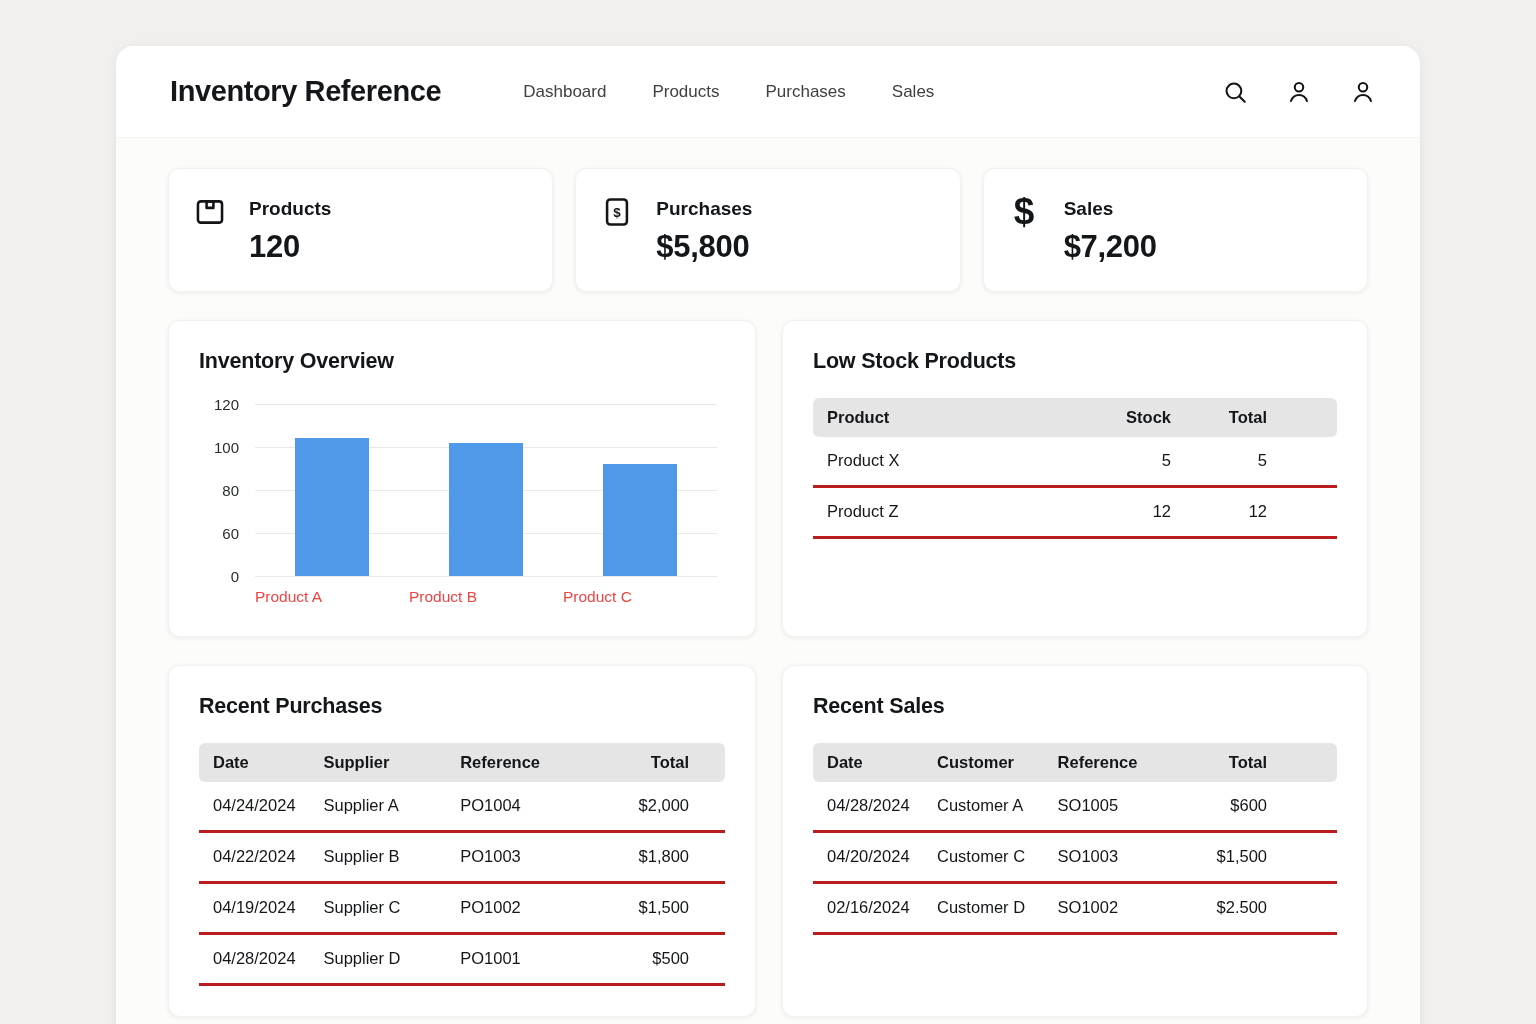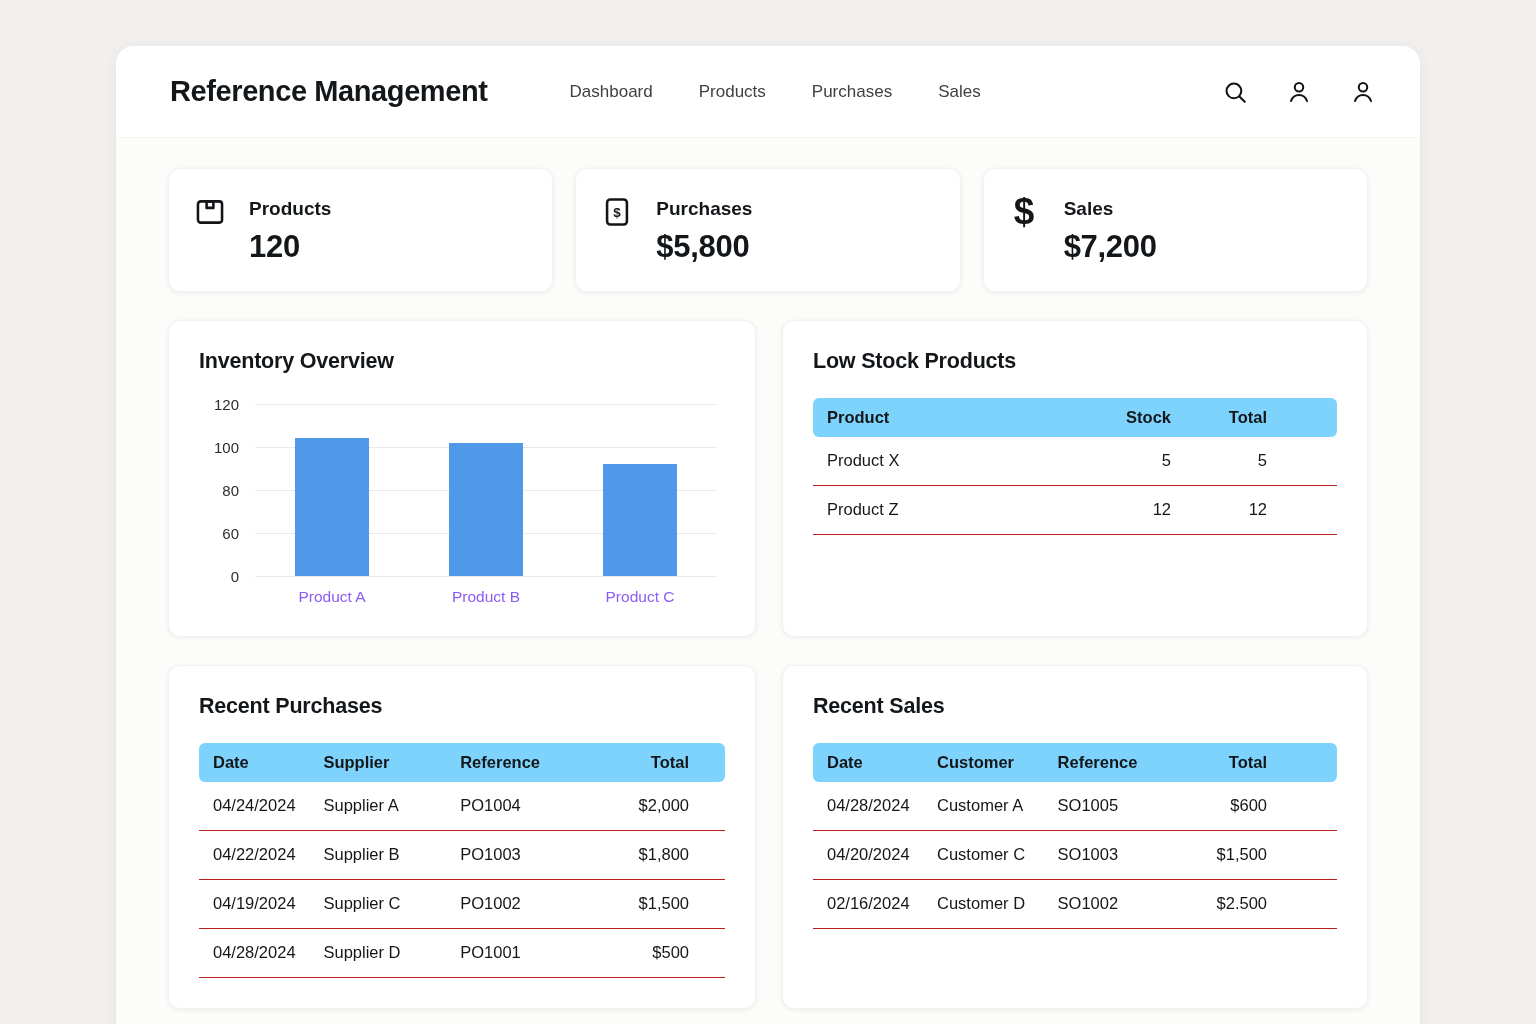--- a/index.html
+++ b/index.html
@@ -38,44 +38,44 @@
   
   .chart { margin-top:30px; }
   .chart-grid { position:relative; height:172px; margin-left:56px; margin-right:8px; }
   .gridline { position:absolute; left:0; right:0; height:1px; background:#e9e9e6; }
   .ytick { position:absolute; right:100%; margin-right:16px; transform:translateY(-50%);
     width:40px; text-align:right; font-size:15px; color:#2a2d30; }
   .bars { position:absolute; left:0; right:0; top:0; bottom:0; display:flex; }
   .bar-slot { flex:1; display:flex; justify-content:center; align-items:flex-end; }
   .bar { width:74px; }
   .xlabels { display:flex; margin-left:56px; margin-right:8px; margin-top:12px; }
-  .xlabel { flex:1; text-align:center; font-size:15.5px; color:#8b5cf6; }
+  .xlabel { flex:1; text-align:left; font-size:15.5px; color:#ef4444; }
 
   
   table.tbl { width:100%; border-collapse:collapse; margin-top:24px; font-size:16.5px; table-layout:fixed; }
-  .tbl thead tr { background:#7dd3fc; }
+  .tbl thead tr { background:#e5e5e5; }
   .tbl th { text-align:left; font-weight:600; padding:10px 14px; font-size:16.5px; }
-  .tbl td { padding:14px 14px 15px; border-bottom:1px solid #b91c1c; }
+  .tbl td { padding:14px 14px 15px; border-bottom:3px solid #b91c1c; }
   .tbl thead tr th:first-child { border-radius:6px 0 0 6px; }
   .tbl thead tr th:last-child { border-radius:0 6px 6px 0; }
 
   .tbl-lowstock th:nth-child(2), .tbl-lowstock td:nth-child(2) { text-align:right; }
   .tbl-lowstock th:nth-child(3), .tbl-lowstock td:nth-child(3) { text-align:right; padding-right:70px; }
   .tbl-purchases th:nth-child(4), .tbl-purchases td:nth-child(4) { text-align:right; padding-right:36px; }
   .tbl-sales th:nth-child(4), .tbl-sales td:nth-child(4) { text-align:right; padding-right:70px; }
 
   .mt-bottom { margin-top:28px; margin-bottom:40px; }
 </style>
 </head>
 <body>
 
 <div class="app">
 
   <header class="header">
-    <div class="app-title">Reference Management</div>
+    <div class="app-title">Inventory Reference</div>
     <nav class="nav">
         <span class="nav-item">Dashboard</span>
         <span class="nav-item">Products</span>
         <span class="nav-item">Purchases</span>
         <span class="nav-item">Sales</span>
       </nav>
     <div class="header-icons">
       <span class="hicon">
         <svg viewBox="0 0 24 24" fill="none" stroke="#121417" stroke-width="1.9" stroke-linecap="round">
           <circle cx="11" cy="11" r="6.8"></circle>

